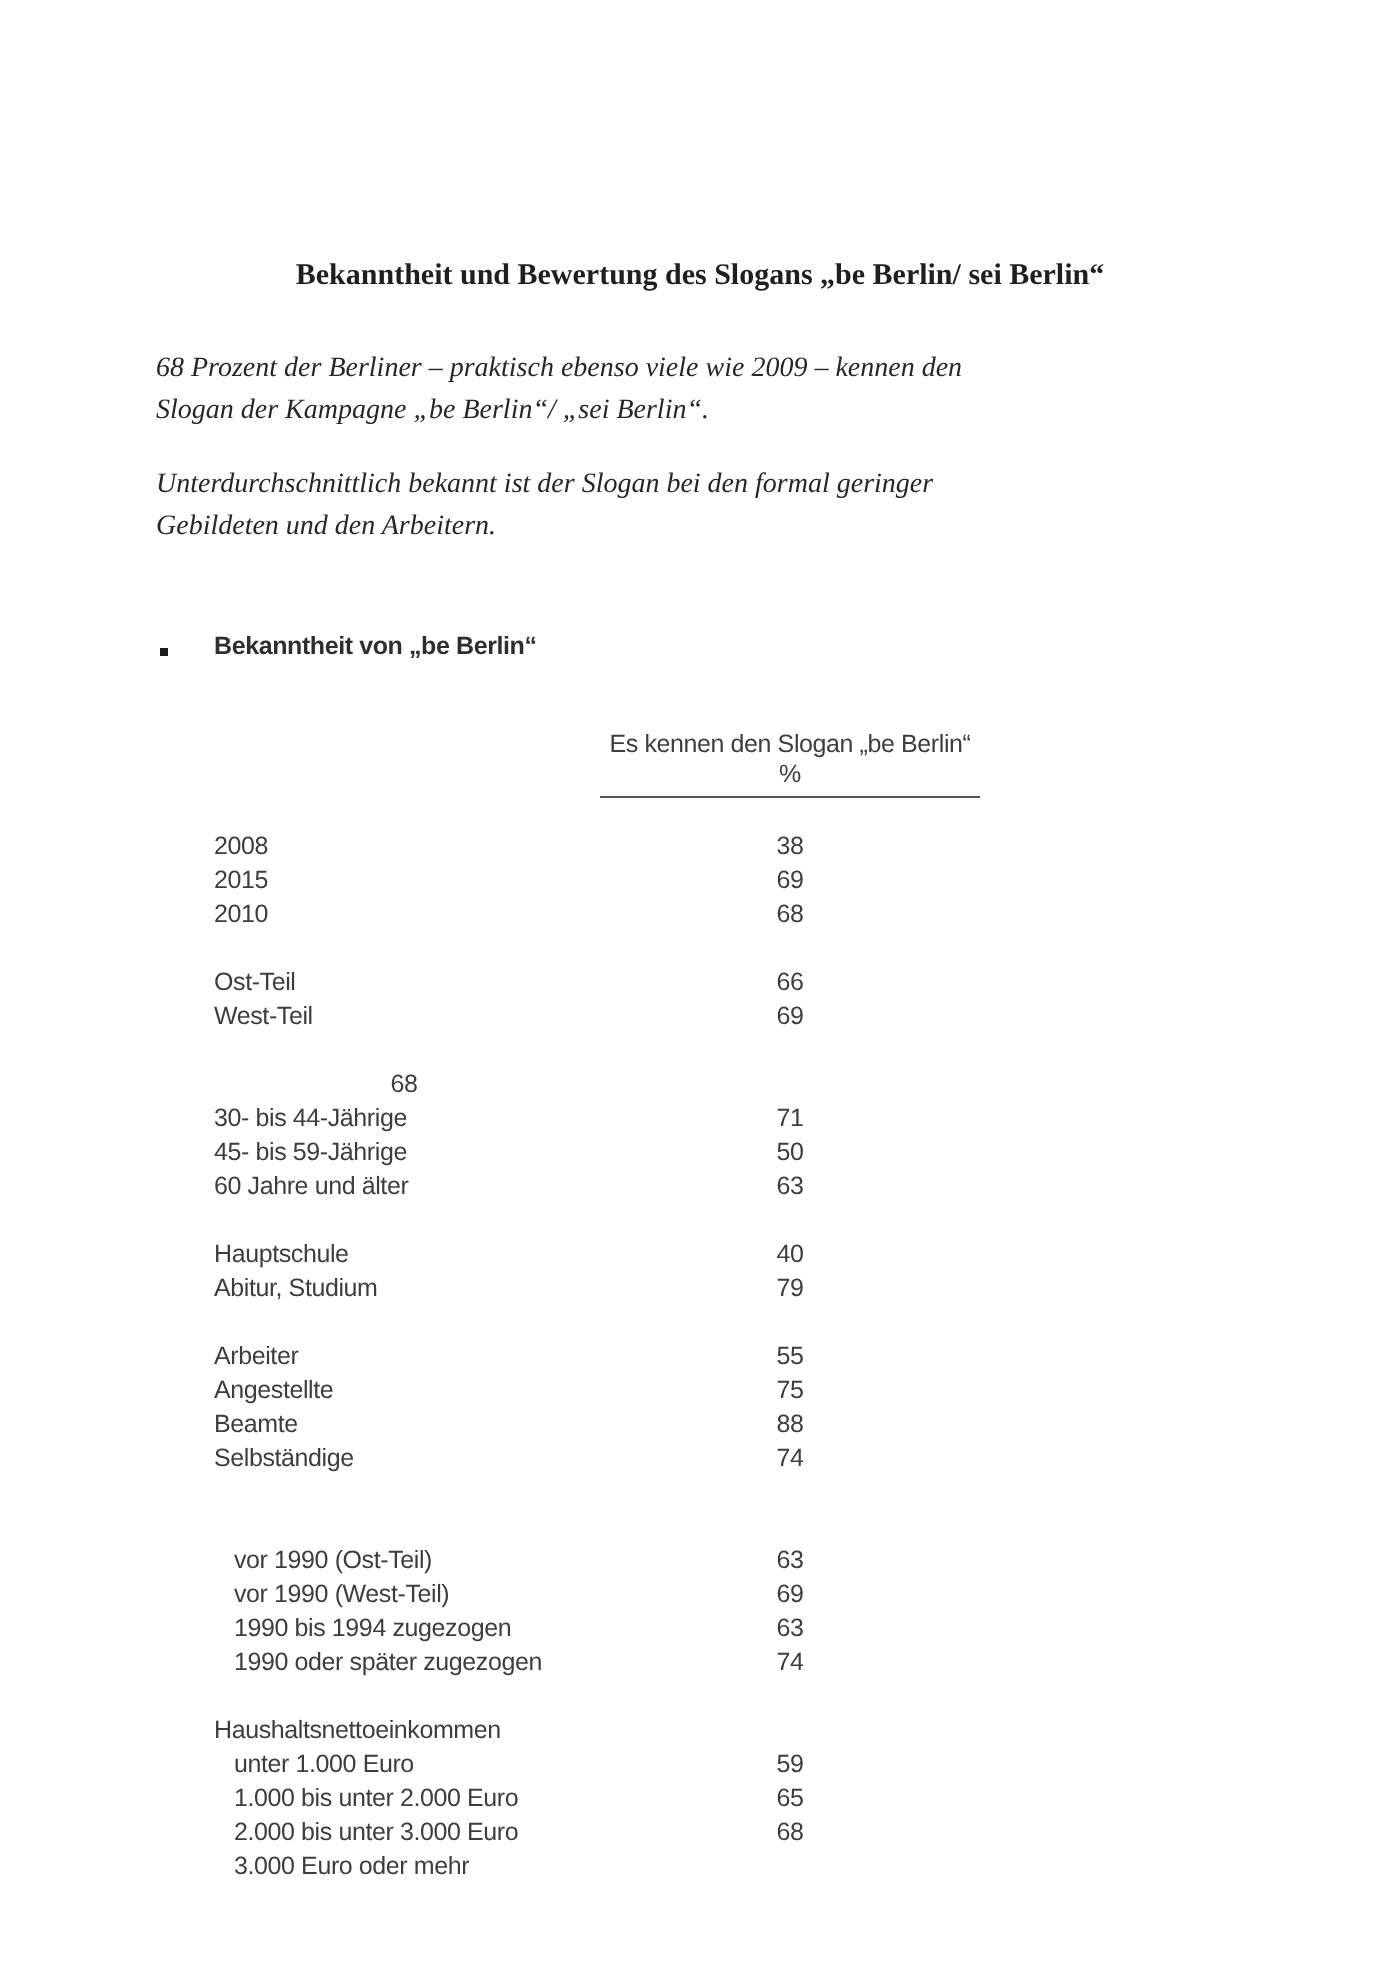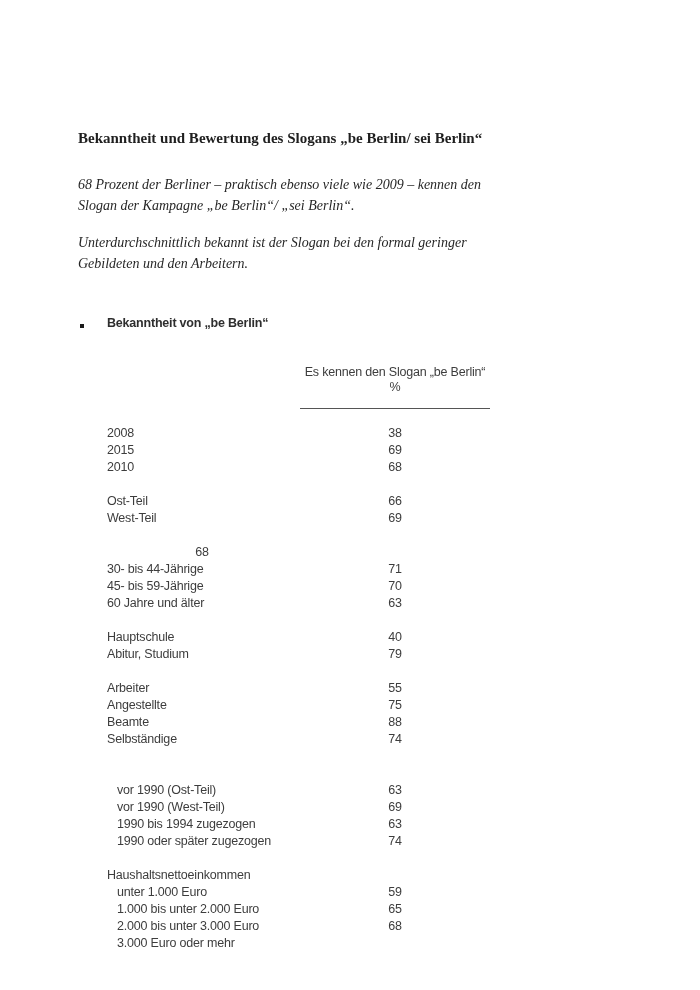--- a/index.html
+++ b/index.html
@@ -12,20 +12,21 @@
     font-family: "Liberation Serif", serif;
     color: #262626;
   }
   .content { padding: 129px 78px 0 78px; }
 
   .title {
     font-family: "Liberation Serif", serif;
     font-weight: 700;
     font-size: 15px;
     line-height: 18px;
+    text-align: center;
     color: #1f1f1f;
     margin: 0 0 27px 0;
   }
 
   .para {
     font-size: 14px;
     line-height: 21px;
     color: #262626;
     margin: 0 0 16px 0;
     font-style: italic;
@@ -56,21 +57,21 @@
     font-family: "Liberation Sans", sans-serif;
     font-size: 12.5px;
     letter-spacing: -0.2px;
     color: #3d3d3d;
   }
   .col-head {
     margin-left: 193px;
     width: 190px;
     text-align: center;
     border-bottom: 1px solid #555555;
-    padding-bottom: 14px;
+    padding-bottom: 4px;
   }
   .col-head .head-label { line-height: 16px; }
   .col-head .head-unit  { line-height: 14px; }
 
   .rows { margin-top: 16px; }
   .row { display: flex; height: 17px; line-height: 17px; }
   .cell-label { width: 193px; flex: 0 0 193px; box-sizing: border-box; white-space: nowrap; }
   .cell-value { width: 190px; flex: 0 0 190px; text-align: center; }
   .row.indent .cell-label { padding-left: 10px; }
 </style>
@@ -136,21 +137,21 @@
           </div>
           <div class="row">
             <span class="cell-value">68</span>
           </div>
           <div class="row">
             <span class="cell-label">30- bis 44-Jährige</span>
             <span class="cell-value">71</span>
           </div>
           <div class="row">
             <span class="cell-label">45- bis 59-Jährige</span>
-            <span class="cell-value">70</span>
+            <span class="cell-value">50</span>
           </div>
           <div class="row">
             <span class="cell-label">60 Jahre und älter</span>
             <span class="cell-value">63</span>
           </div>
           <div class="row spacer">
             <span class="cell-label"></span>
             <span class="cell-value"></span>
           </div>
           <div class="row">

